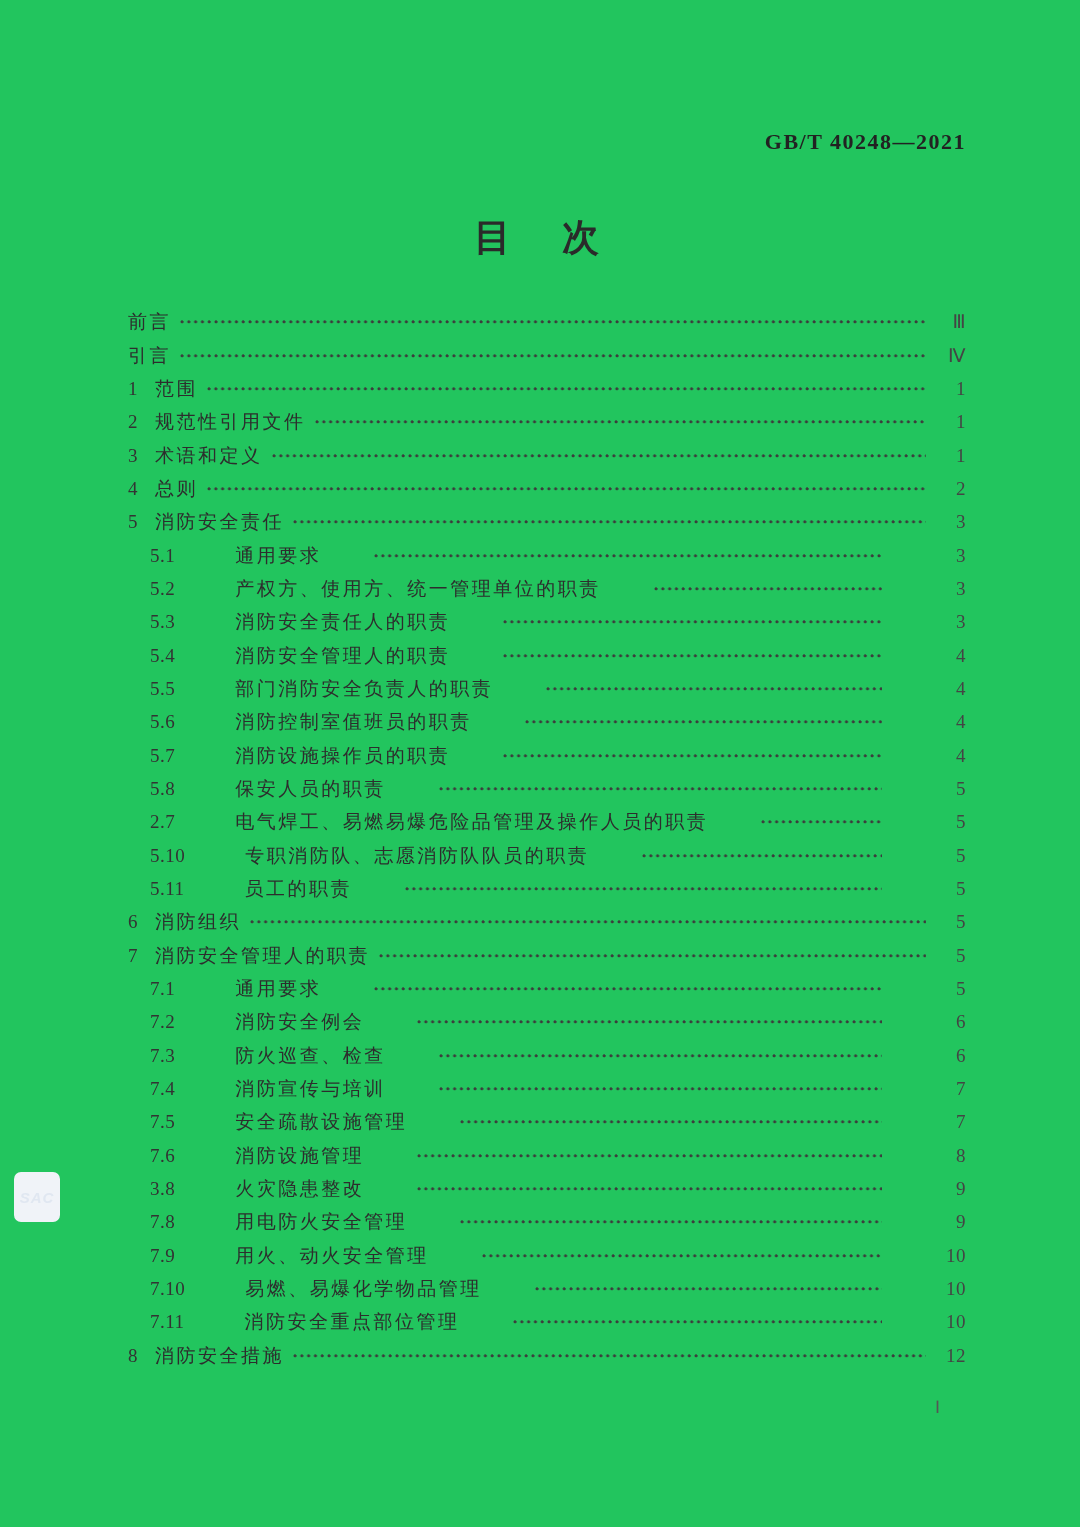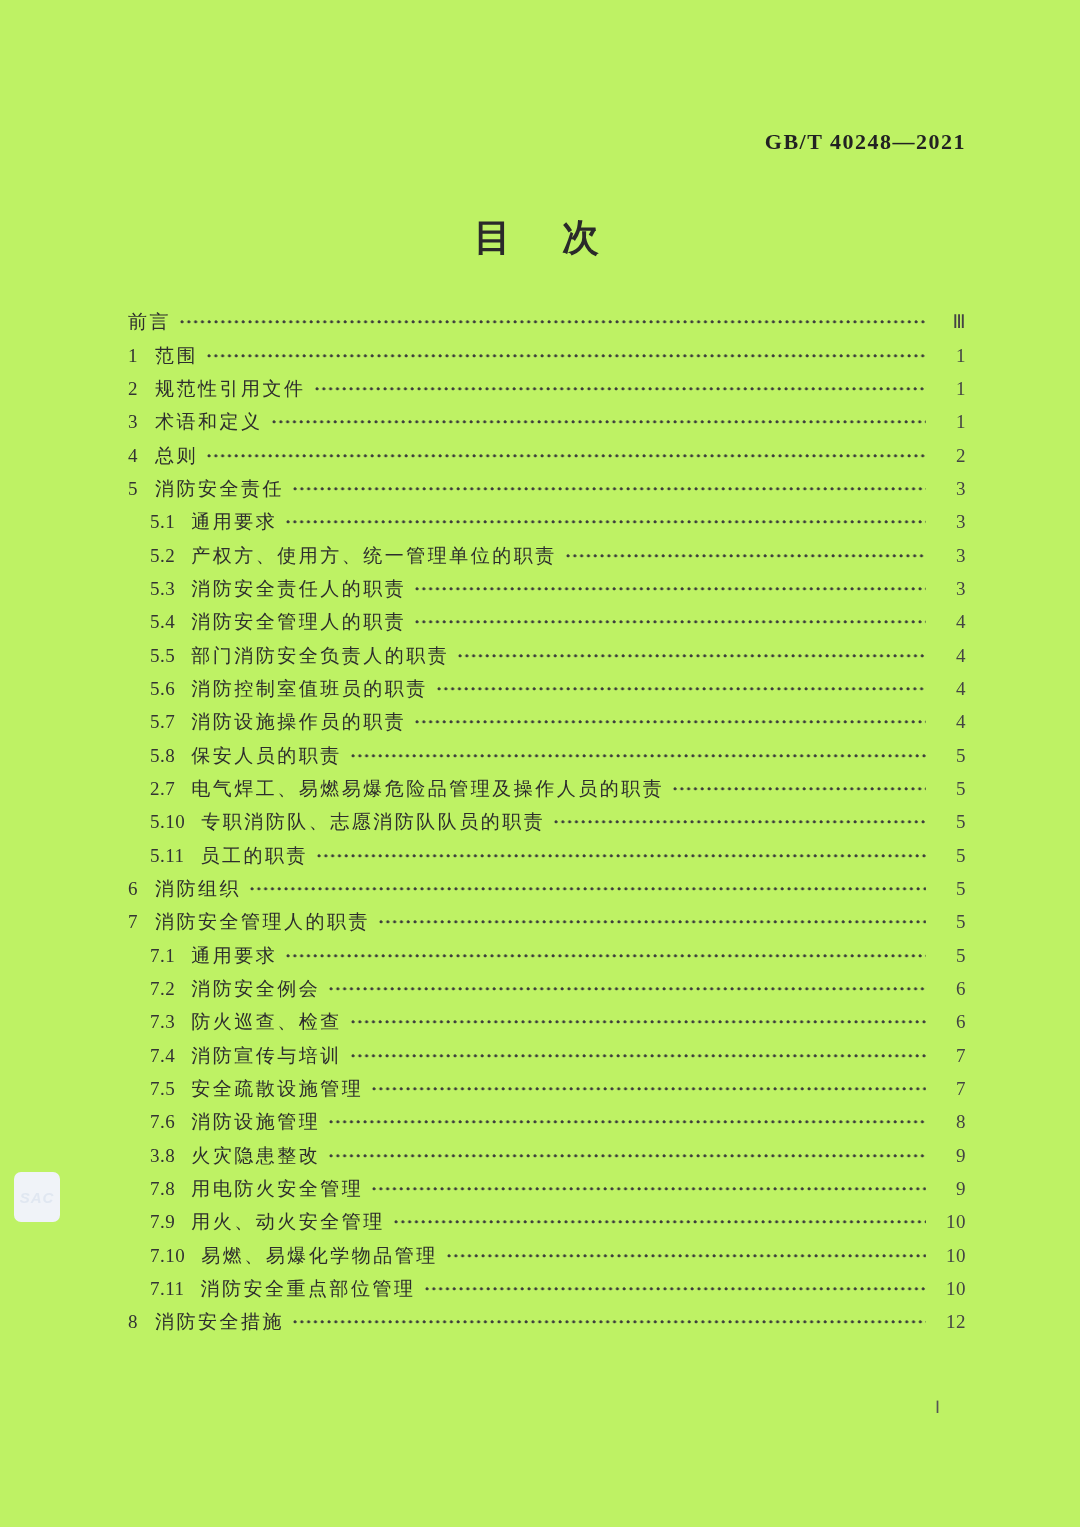--- a/index.html
+++ b/index.html
@@ -5,21 +5,21 @@
   html, body {
     margin: 0;
     padding: 0;
     background: #e9e9e9;
   }
   .page {
     position: relative;
     width: 1080px;
     height: 1527px;
     margin: 0 auto;
-    background: #bef264;
+    background: #22c55e;
     font-family: "Liberation Serif", serif;
     color: #2d2d2d;
     overflow: hidden;
   }
   .header-code {
     position: absolute;
     top: 129px;
     right: 114px;
     font-size: 22px;
     font-weight: 700;
@@ -47,21 +47,21 @@
     left: 128px;
     right: 114px;
   }
   .toc-row {
     display: flex;
     align-items: center;
     height: 33.35px;
     font-size: 19px;
     line-height: 1;
   }
-  .toc-row.level-1 { padding-left: 22px; }
+  .toc-row.level-1 { padding-left: 22px; gap: 44px; }
   .num {
     flex: 0 0 auto;
     margin-right: 17px;
     letter-spacing: 0.5px;
     color: #333;
   }
   .toc-row.level-1 .num { margin-right: 16px; }
   .title {
     flex: 0 0 auto;
     white-space: nowrap;
@@ -126,20 +126,25 @@
 
   <h1 class="doc-title">目　次</h1>
 
   <div class="toc">
       <div class="toc-row level-0">
         <span class="title">前言</span>
         <span class="dots"></span>
         <span class="pg">Ⅲ</span>
       </div>
       <div class="toc-row level-0">
+        <span class="title">引言</span>
+        <span class="dots"></span>
+        <span class="pg">Ⅳ</span>
+      </div>
+      <div class="toc-row level-0">
         <span class="num">1</span>
         <span class="title">范围</span>
         <span class="dots"></span>
         <span class="pg">1</span>
       </div>
       <div class="toc-row level-0">
         <span class="num">2</span>
         <span class="title">规范性引用文件</span>
         <span class="dots"></span>
         <span class="pg">1</span>

